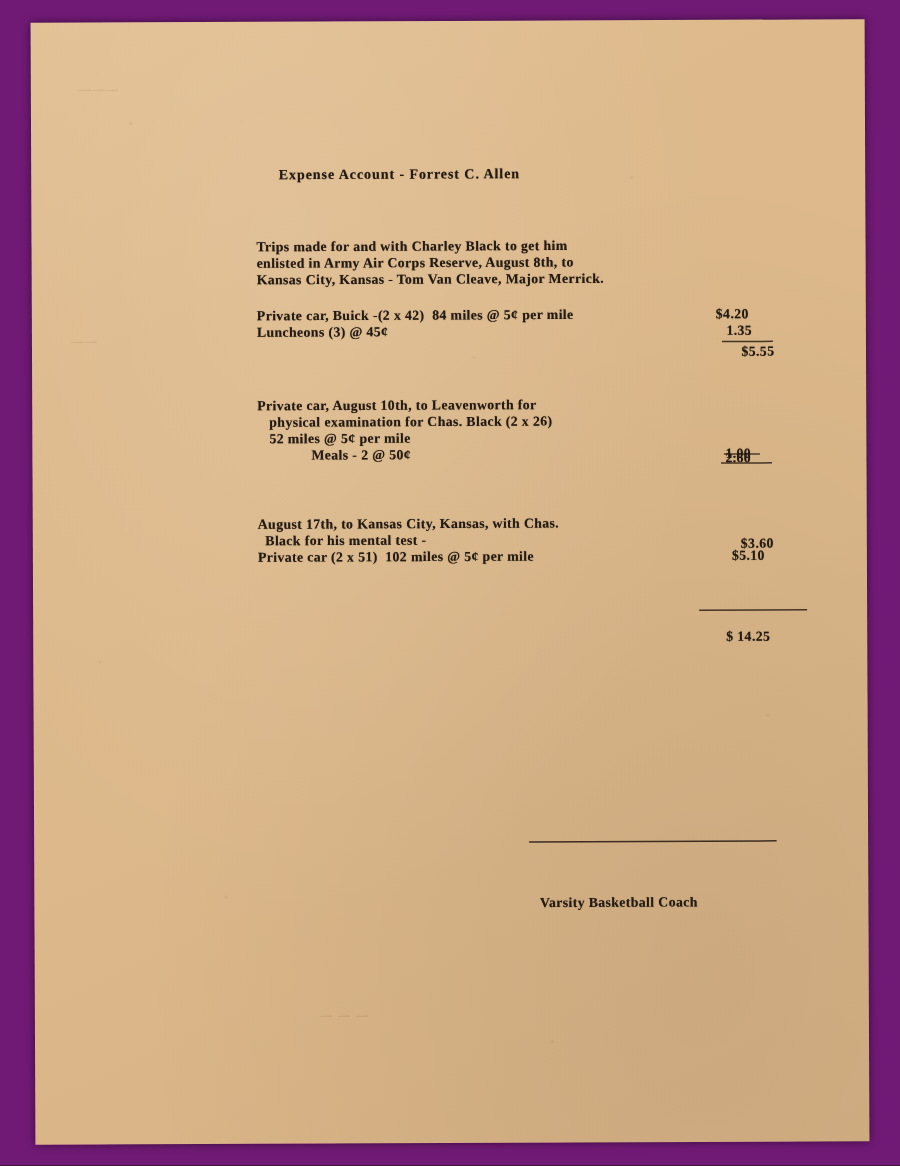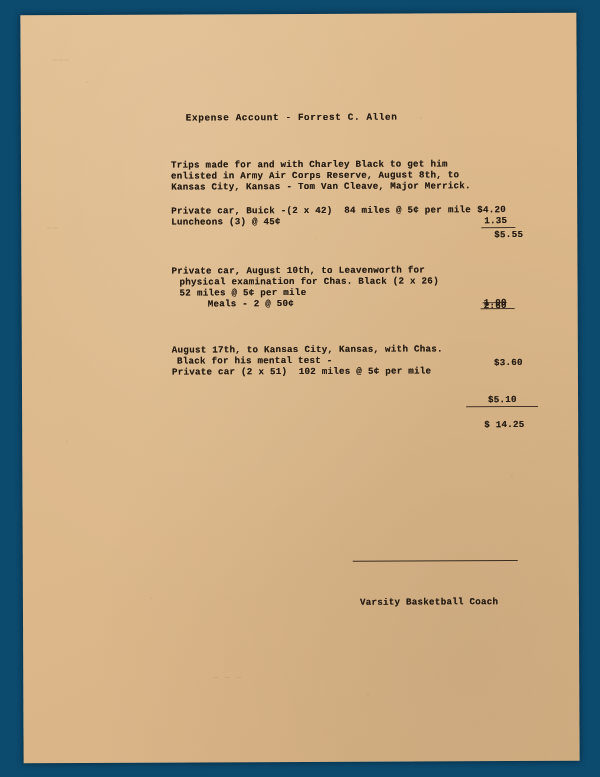--- a/index.html
+++ b/index.html
@@ -4,23 +4,23 @@
 <style>
   html, body {
     margin: 0;
     padding: 0;
     background: #1a1a1a;
   }
   #page {
     position: relative;
     width: 600px;
     height: 777px;
-    background: #0c4a6e;
+    background: #701a75;
     overflow: hidden;
-    font-family: Liberation Mono, monospace;
+    font-family: Liberation Serif, serif;
   }
   
   #sheet {
     position: absolute;
     left: 22px;
     top: 14px;
     width: 556px;
     height: 748px;
     background:
       radial-gradient(ellipse at 30% 20%, rgba(255,255,255,0.10), rgba(255,255,255,0) 55%),
@@ -134,21 +134,21 @@
       <div class="amount" style="left:462px; top:287px;">2.60</div>
       <div class="line" style="left:150px; top:284px;padding-left:36px;">Meals - 2 @ 50¢</div>
       <div class="amount" style="left:462px; top:284px;">1.00</div>
       <div class="strike" style="left:461px; top:289px; width:24px;"></div>
       <div class="rule" style="left:459px; top:295px; width:34px;"></div>
       <div class="amount" style="left:472px; top:296px;margin-top:48px;">$3.60</div>
 
       <div class="line" style="left:150px; top:330px;">August 17th, to Kansas City, Kansas, with Chas.</div>
       <div class="line" style="left:155px; top:341px;">Black for his mental test -</div>
       <div class="line" style="left:150px; top:352px;">Private car (2 x 51)  102 miles @ 5¢ per mile</div>
-      <div class="amount" style="left:466px; top:352px;margin-top:29px;">$5.10</div>
+      <div class="amount" style="left:466px; top:352px;">$5.10</div>
 
       <div class="rule" style="left:444px; top:393px; width:72px;"></div>
       <div class="amount" style="left:462px; top:406px;">$ 14.25</div>
 
       <div class="sig-rule" style="left:330px; top:547px; width:165px;"></div>
       <div class="line" style="left:337px; top:551px;margin-top:32px;">Varsity Basketball Coach</div>
 
     </div>
   </div>
 </div>

